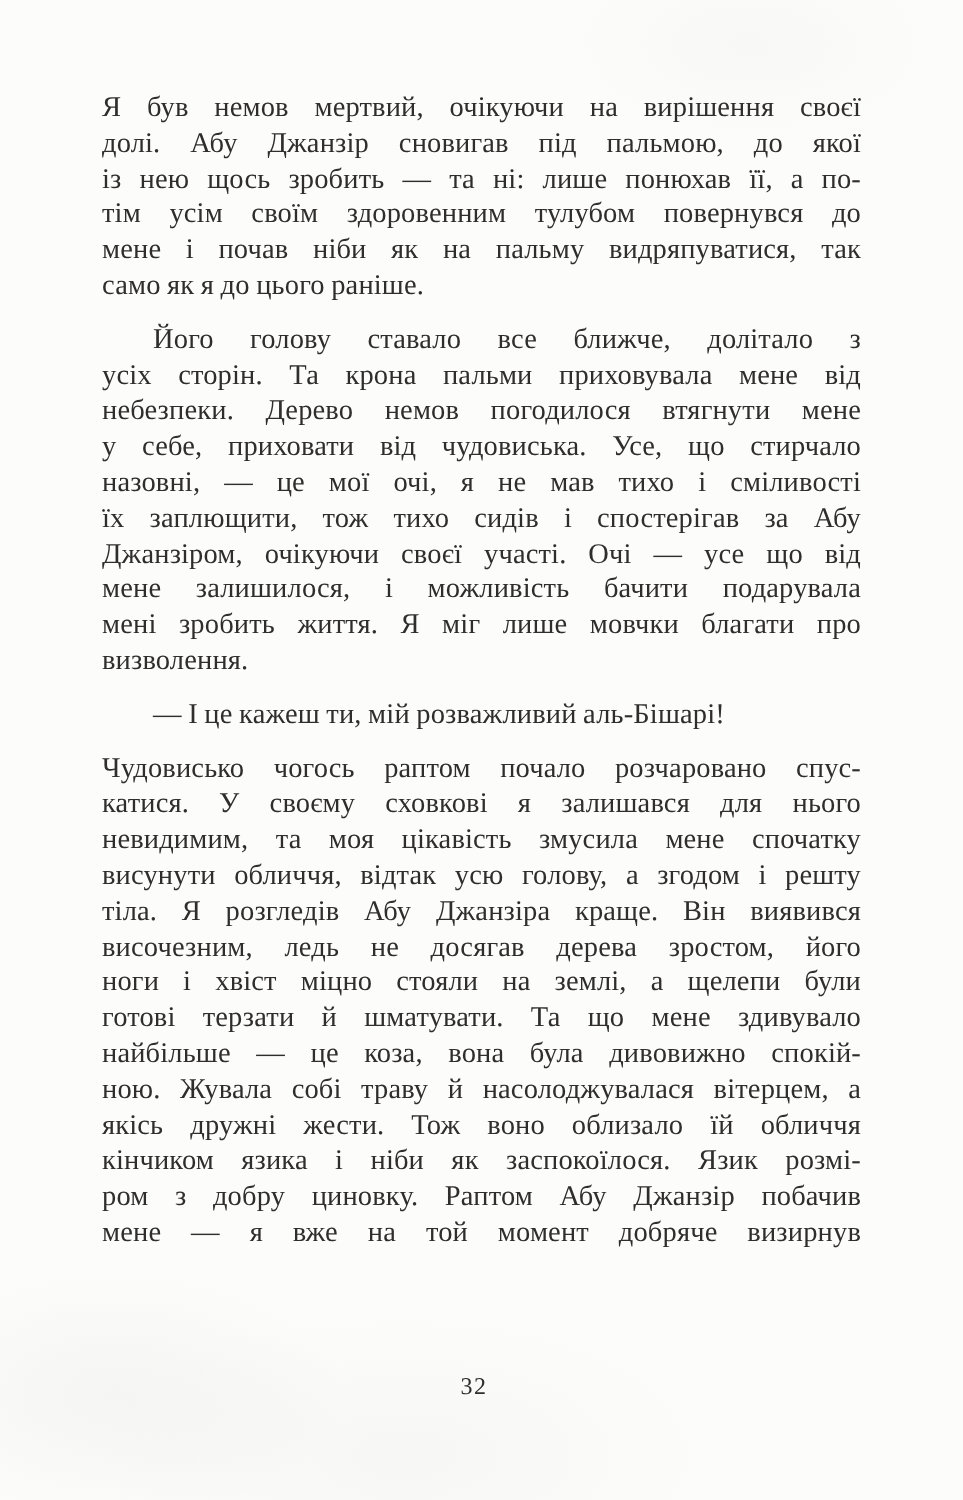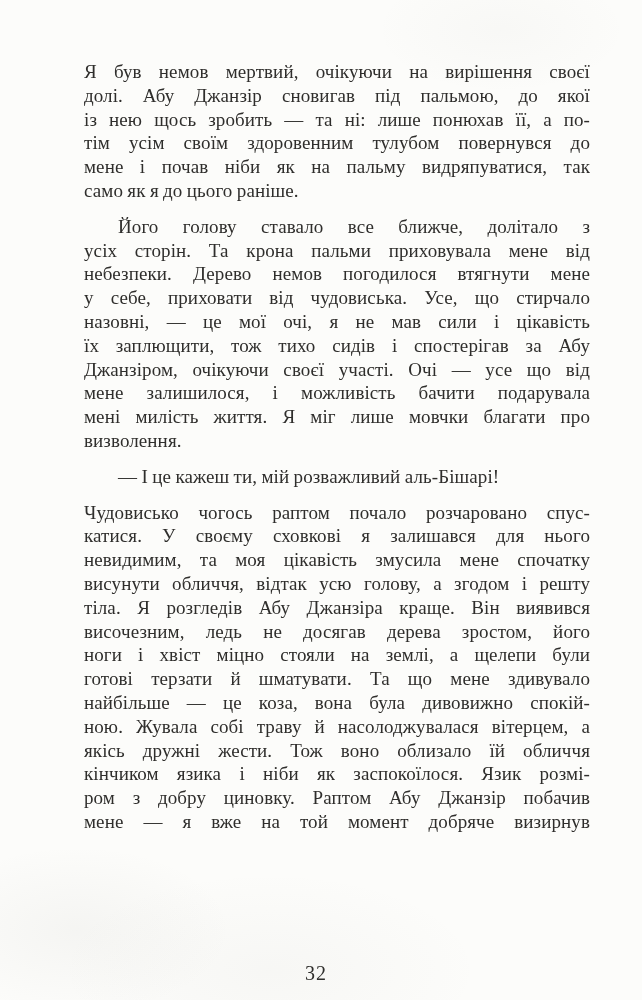--- a/index.html
+++ b/index.html
@@ -30,21 +30,20 @@
   }
   .text-block {
     position: absolute;
     left: 68px;
     top: 60px;
     width: 506px;
     font-size: 19px;
     line-height: 23.8px;
     word-spacing: -0.5px;
     letter-spacing: 0.1px;
-    margin-left: 16px;
   }
   .paragraph {
     margin: 0;
     padding: 0;
   }
   .paragraph + .paragraph {
     margin-top: 12px;
   }
   .line {
     height: 23.8px;
@@ -57,49 +56,48 @@
   }
   .line.para-end {
     text-align-last: left;
   }
   .page-number {
     position: absolute;
     top: 916px;
     left: 0;
     width: 632px;
     text-align: center;
-    font-size: 20px;
+    font-size: 16px;
     letter-spacing: 1px;
     color: var(--ink);
-    margin-top: 46px;
   }
 </style>
 </head>
 <body>
 
 <main class="book-page">
   <div class="text-block" id="text-block">
       <div class="paragraph">
         <div class="line">Я був немов мертвий, очікуючи на вирішення своєї</div>
         <div class="line">долі. Абу Джанзір сновигав під пальмою, до якої</div>
         <div class="line">із нею щось зробить — та ні: лише понюхав її, а по-</div>
         <div class="line">тім усім своїм здоровенним тулубом повернувся до</div>
         <div class="line">мене і почав ніби як на пальму видряпуватися, так</div>
         <div class="line para-end">само як я до цього раніше.</div>
       </div>
       <div class="paragraph">
         <div class="line first-indent">Його голову ставало все ближче, долітало з</div>
         <div class="line">усіх сторін. Та крона пальми приховувала мене від</div>
         <div class="line">небезпеки. Дерево немов погодилося втягнути мене</div>
         <div class="line">у себе, приховати від чудовиська. Усе, що стирчало</div>
-        <div class="line">назовні, — це мої очі, я не мав сили і цікавість</div>
+        <div class="line">назовні, — це мої очі, я не мав тихо і сміливості</div>
         <div class="line">їх заплющити, тож тихо сидів і спостерігав за Абу</div>
         <div class="line">Джанзіром, очікуючи своєї участі. Очі — усе що від</div>
         <div class="line">мене залишилося, і можливість бачити подарувала</div>
-        <div class="line">мені милість життя. Я міг лише мовчки благати про</div>
+        <div class="line">мені зробить життя. Я міг лише мовчки благати про</div>
         <div class="line para-end">визволення.</div>
       </div>
       <div class="paragraph">
         <div class="line first-indent para-end">— І це кажеш ти, мій розважливий аль-Бішарі!</div>
       </div>
       <div class="paragraph">
         <div class="line">Чудовисько чогось раптом почало розчаровано спус-</div>
         <div class="line">катися. У своєму сховкові я залишався для нього</div>
         <div class="line">невидимим, та моя цікавість змусила мене спочатку</div>
         <div class="line">висунути обличчя, відтак усю голову, а згодом і решту</div>

